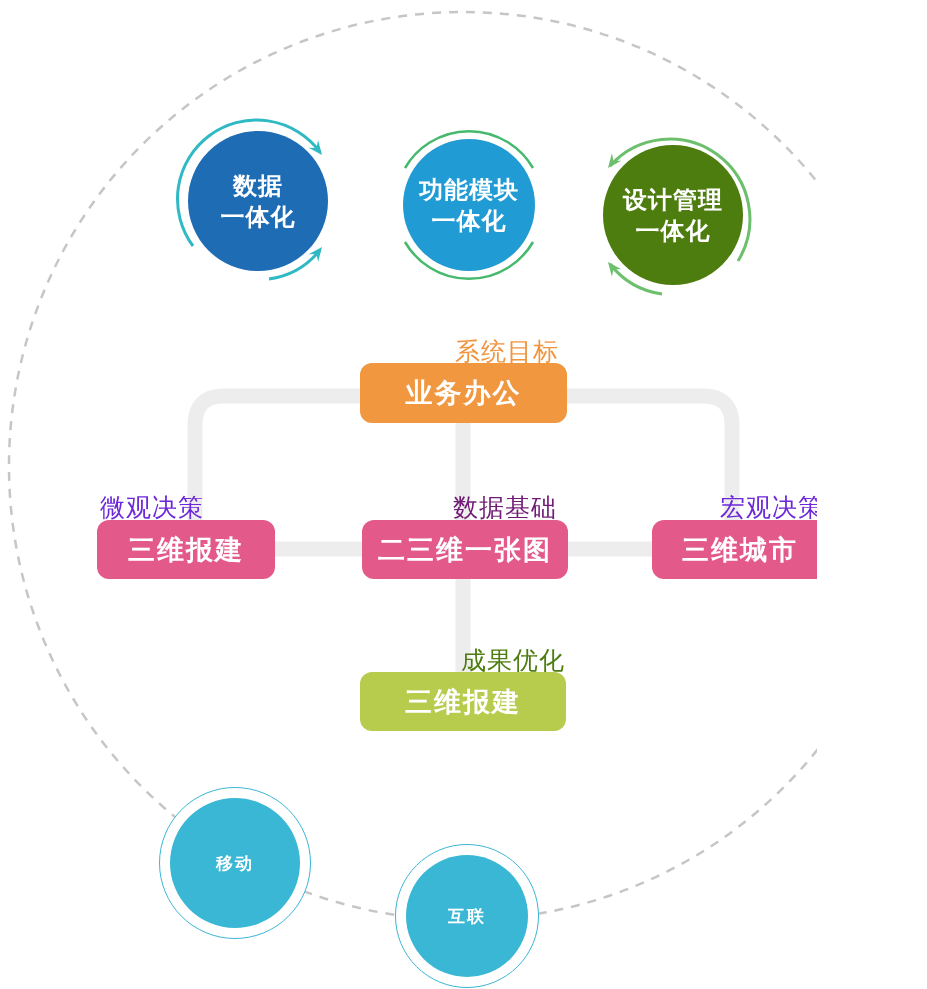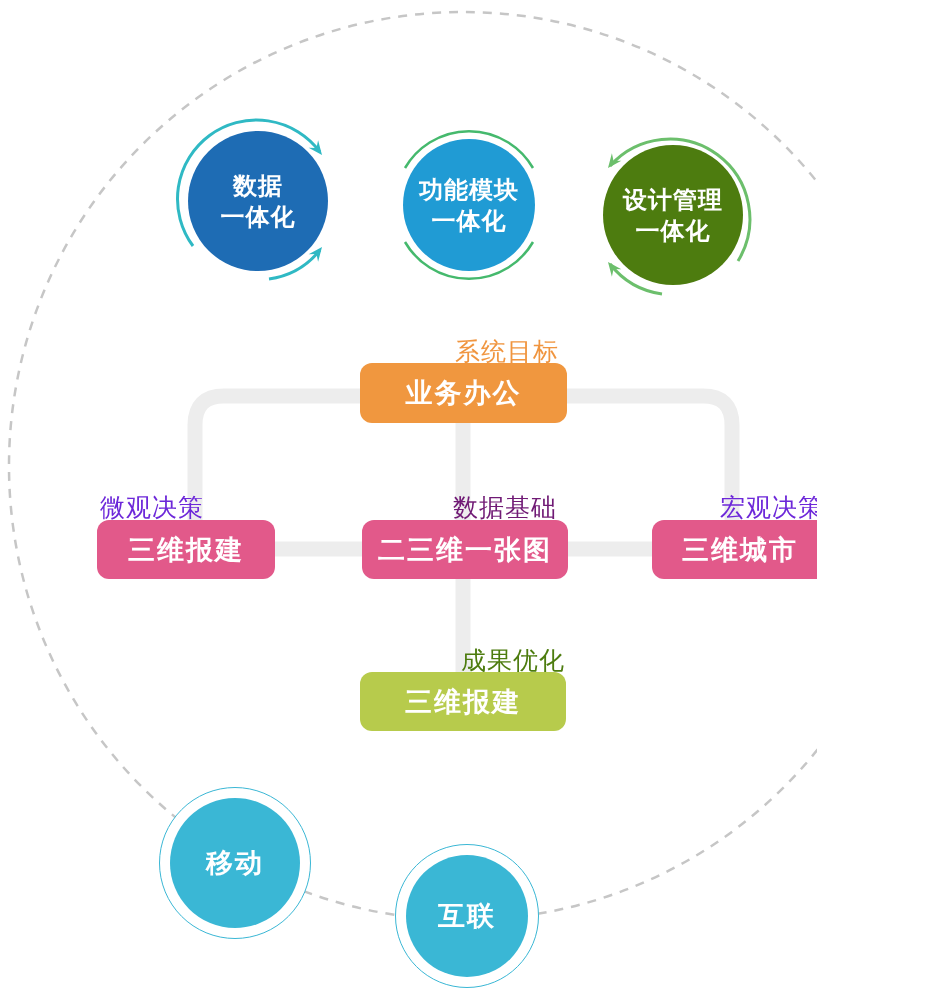--- a/index.html
+++ b/index.html
@@ -9,21 +9,21 @@
   .big-circle{position:absolute;z-index:2;border-radius:50%;display:flex;flex-direction:column;
               align-items:center;justify-content:center;color:#fff;font-weight:bold;
               font-size:24px;line-height:31px;letter-spacing:1px;text-align:center;}
   .node{position:absolute;z-index:2;border-radius:12px;display:flex;align-items:center;
         justify-content:center;color:#fff;font-weight:bold;font-size:27px;letter-spacing:2px;}
   .tag{position:absolute;z-index:2;font-size:25px;letter-spacing:1px;}
   .tag.right{text-align:right;}
   .ring{position:absolute;z-index:2;border-radius:50%;background:#fff;border:1.5px solid;
         box-sizing:border-box;}
   .ring .inner{position:absolute;inset:10px;border-radius:50%;display:flex;align-items:center;
-        justify-content:center;color:#fff;font-weight:bold;font-size:27px;letter-spacing:2px;}
+        justify-content:center;color:#fff;font-weight:bold;font-size:17px;letter-spacing:2px;}
 </style>
 </head>
 <body>
 
 <div class="stage">
 
   <svg class="underlay" width="927" height="989" viewBox="0 0 927 989">
 
     <circle cx="463" cy="466" r="454" fill="none" stroke-width="2.5" stroke-dasharray="9 8" stroke="#c6c6c6"></circle>
 

